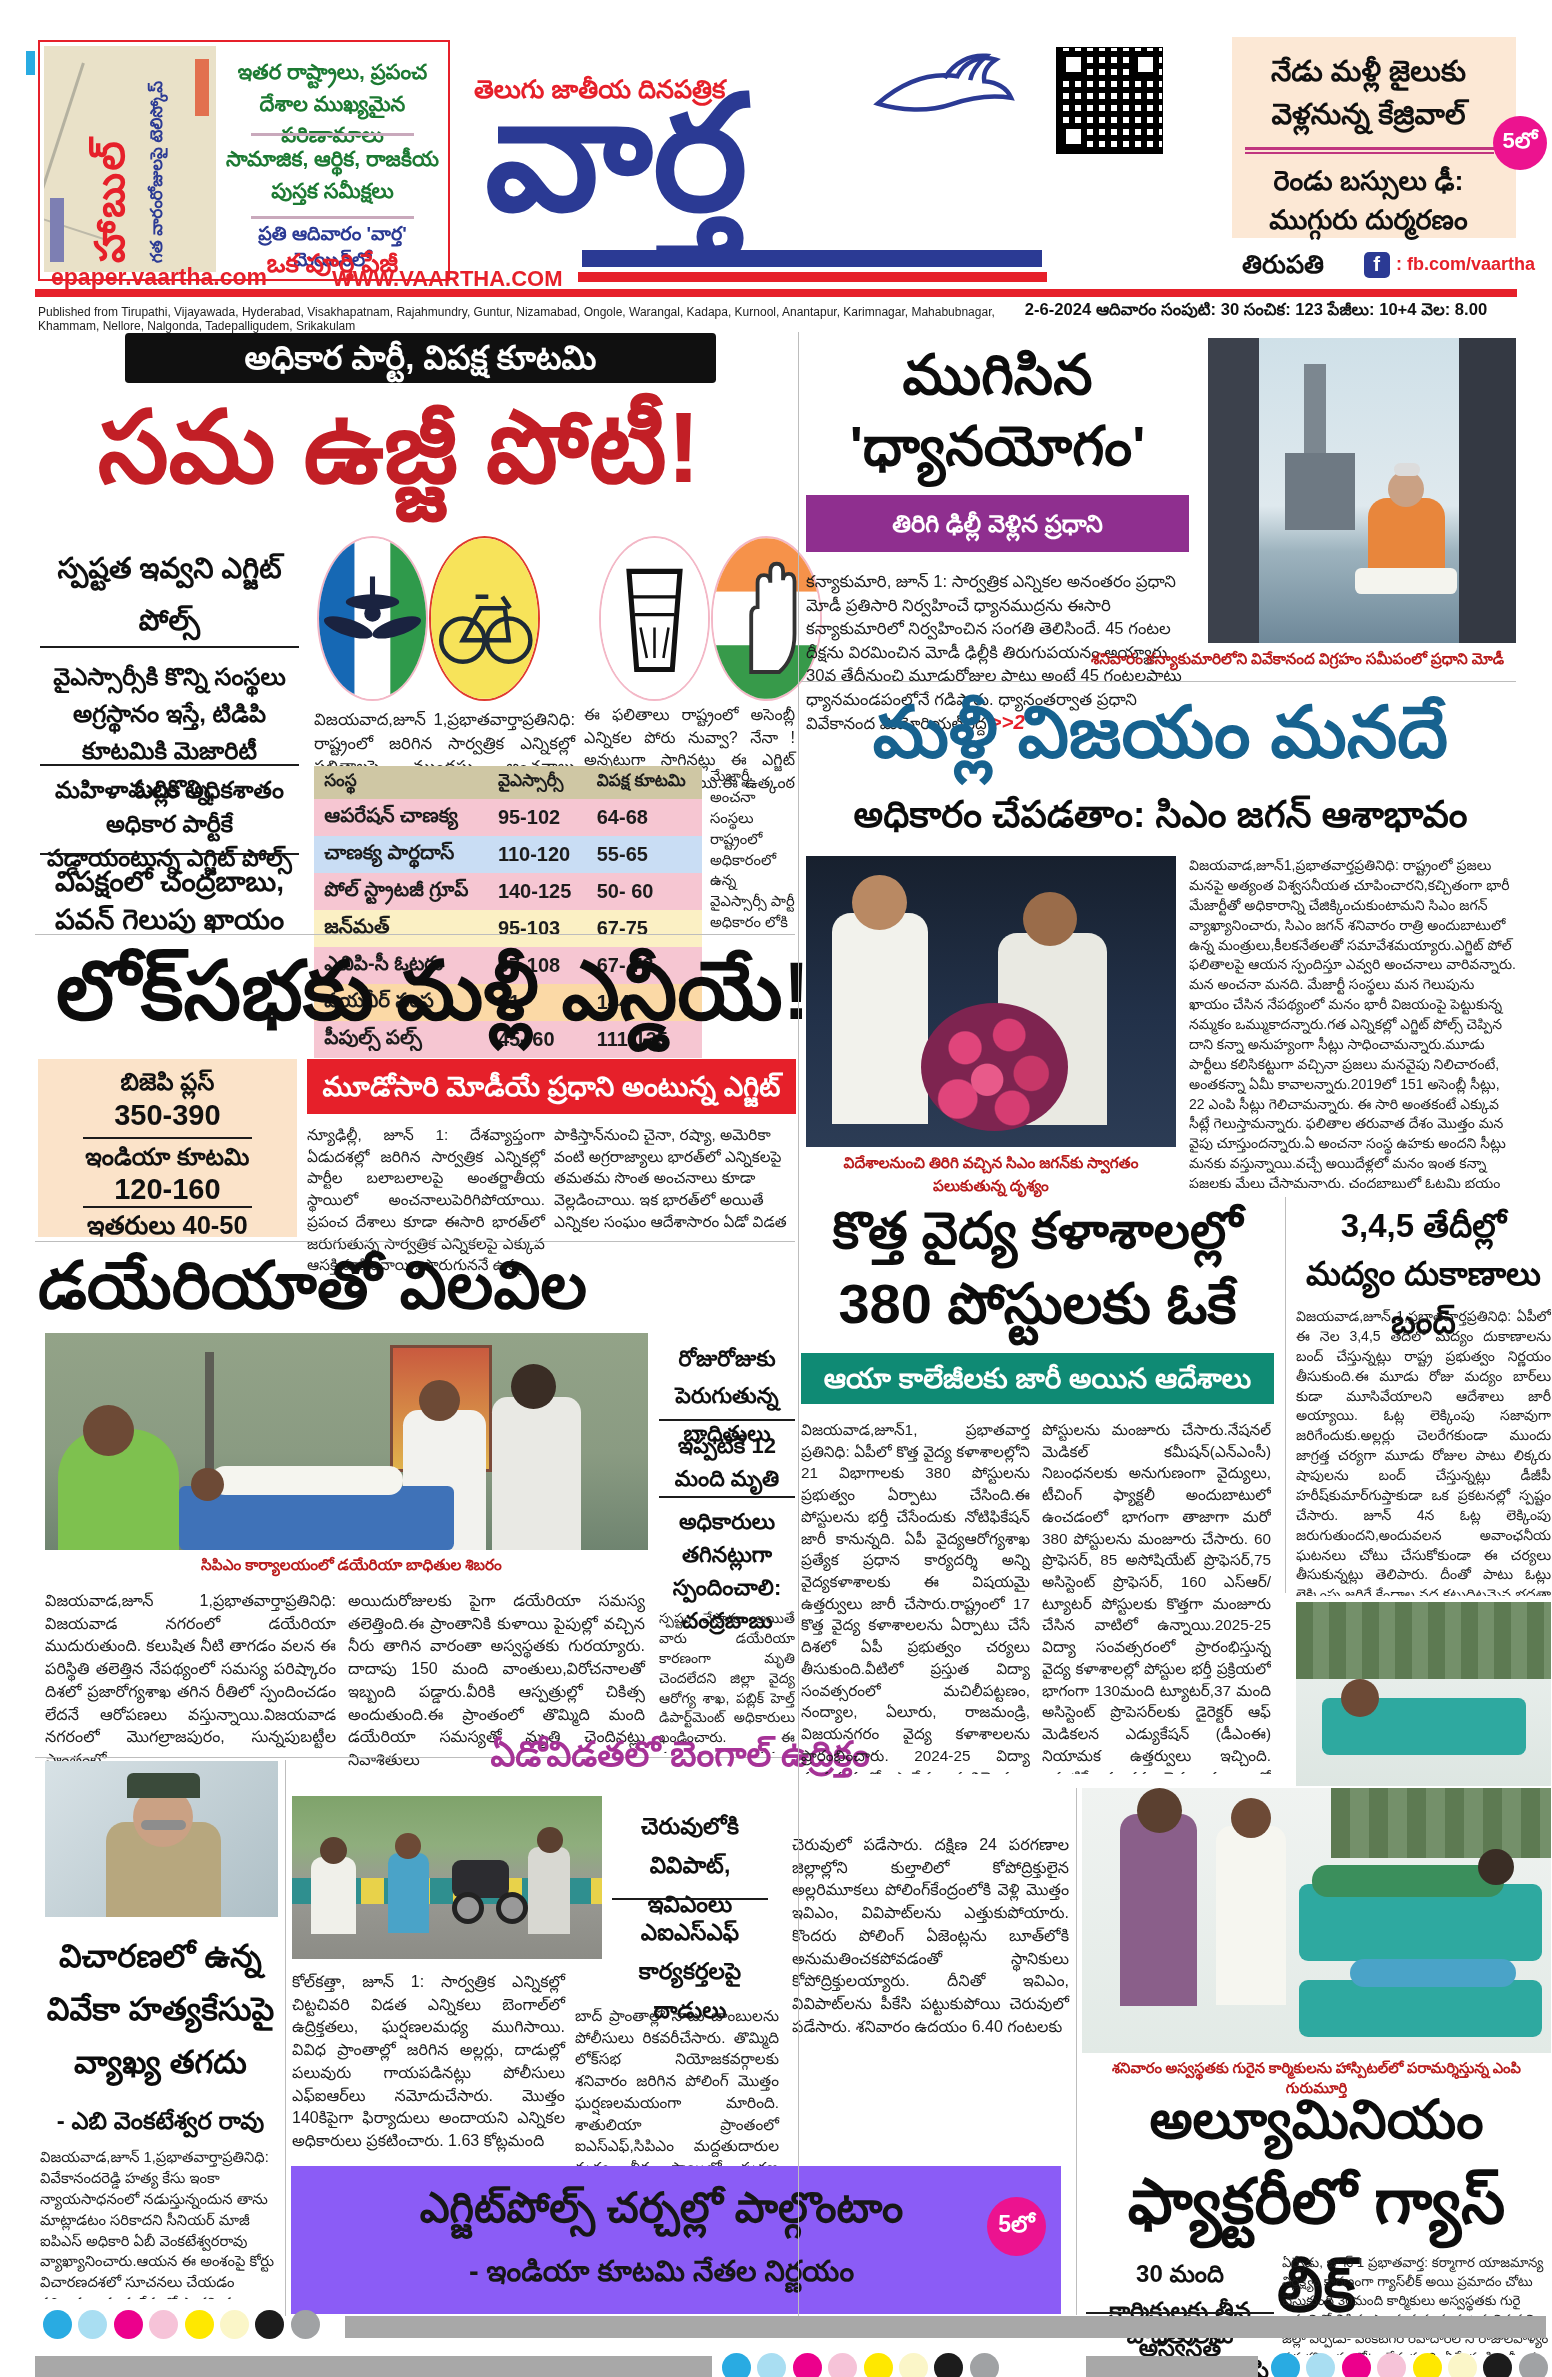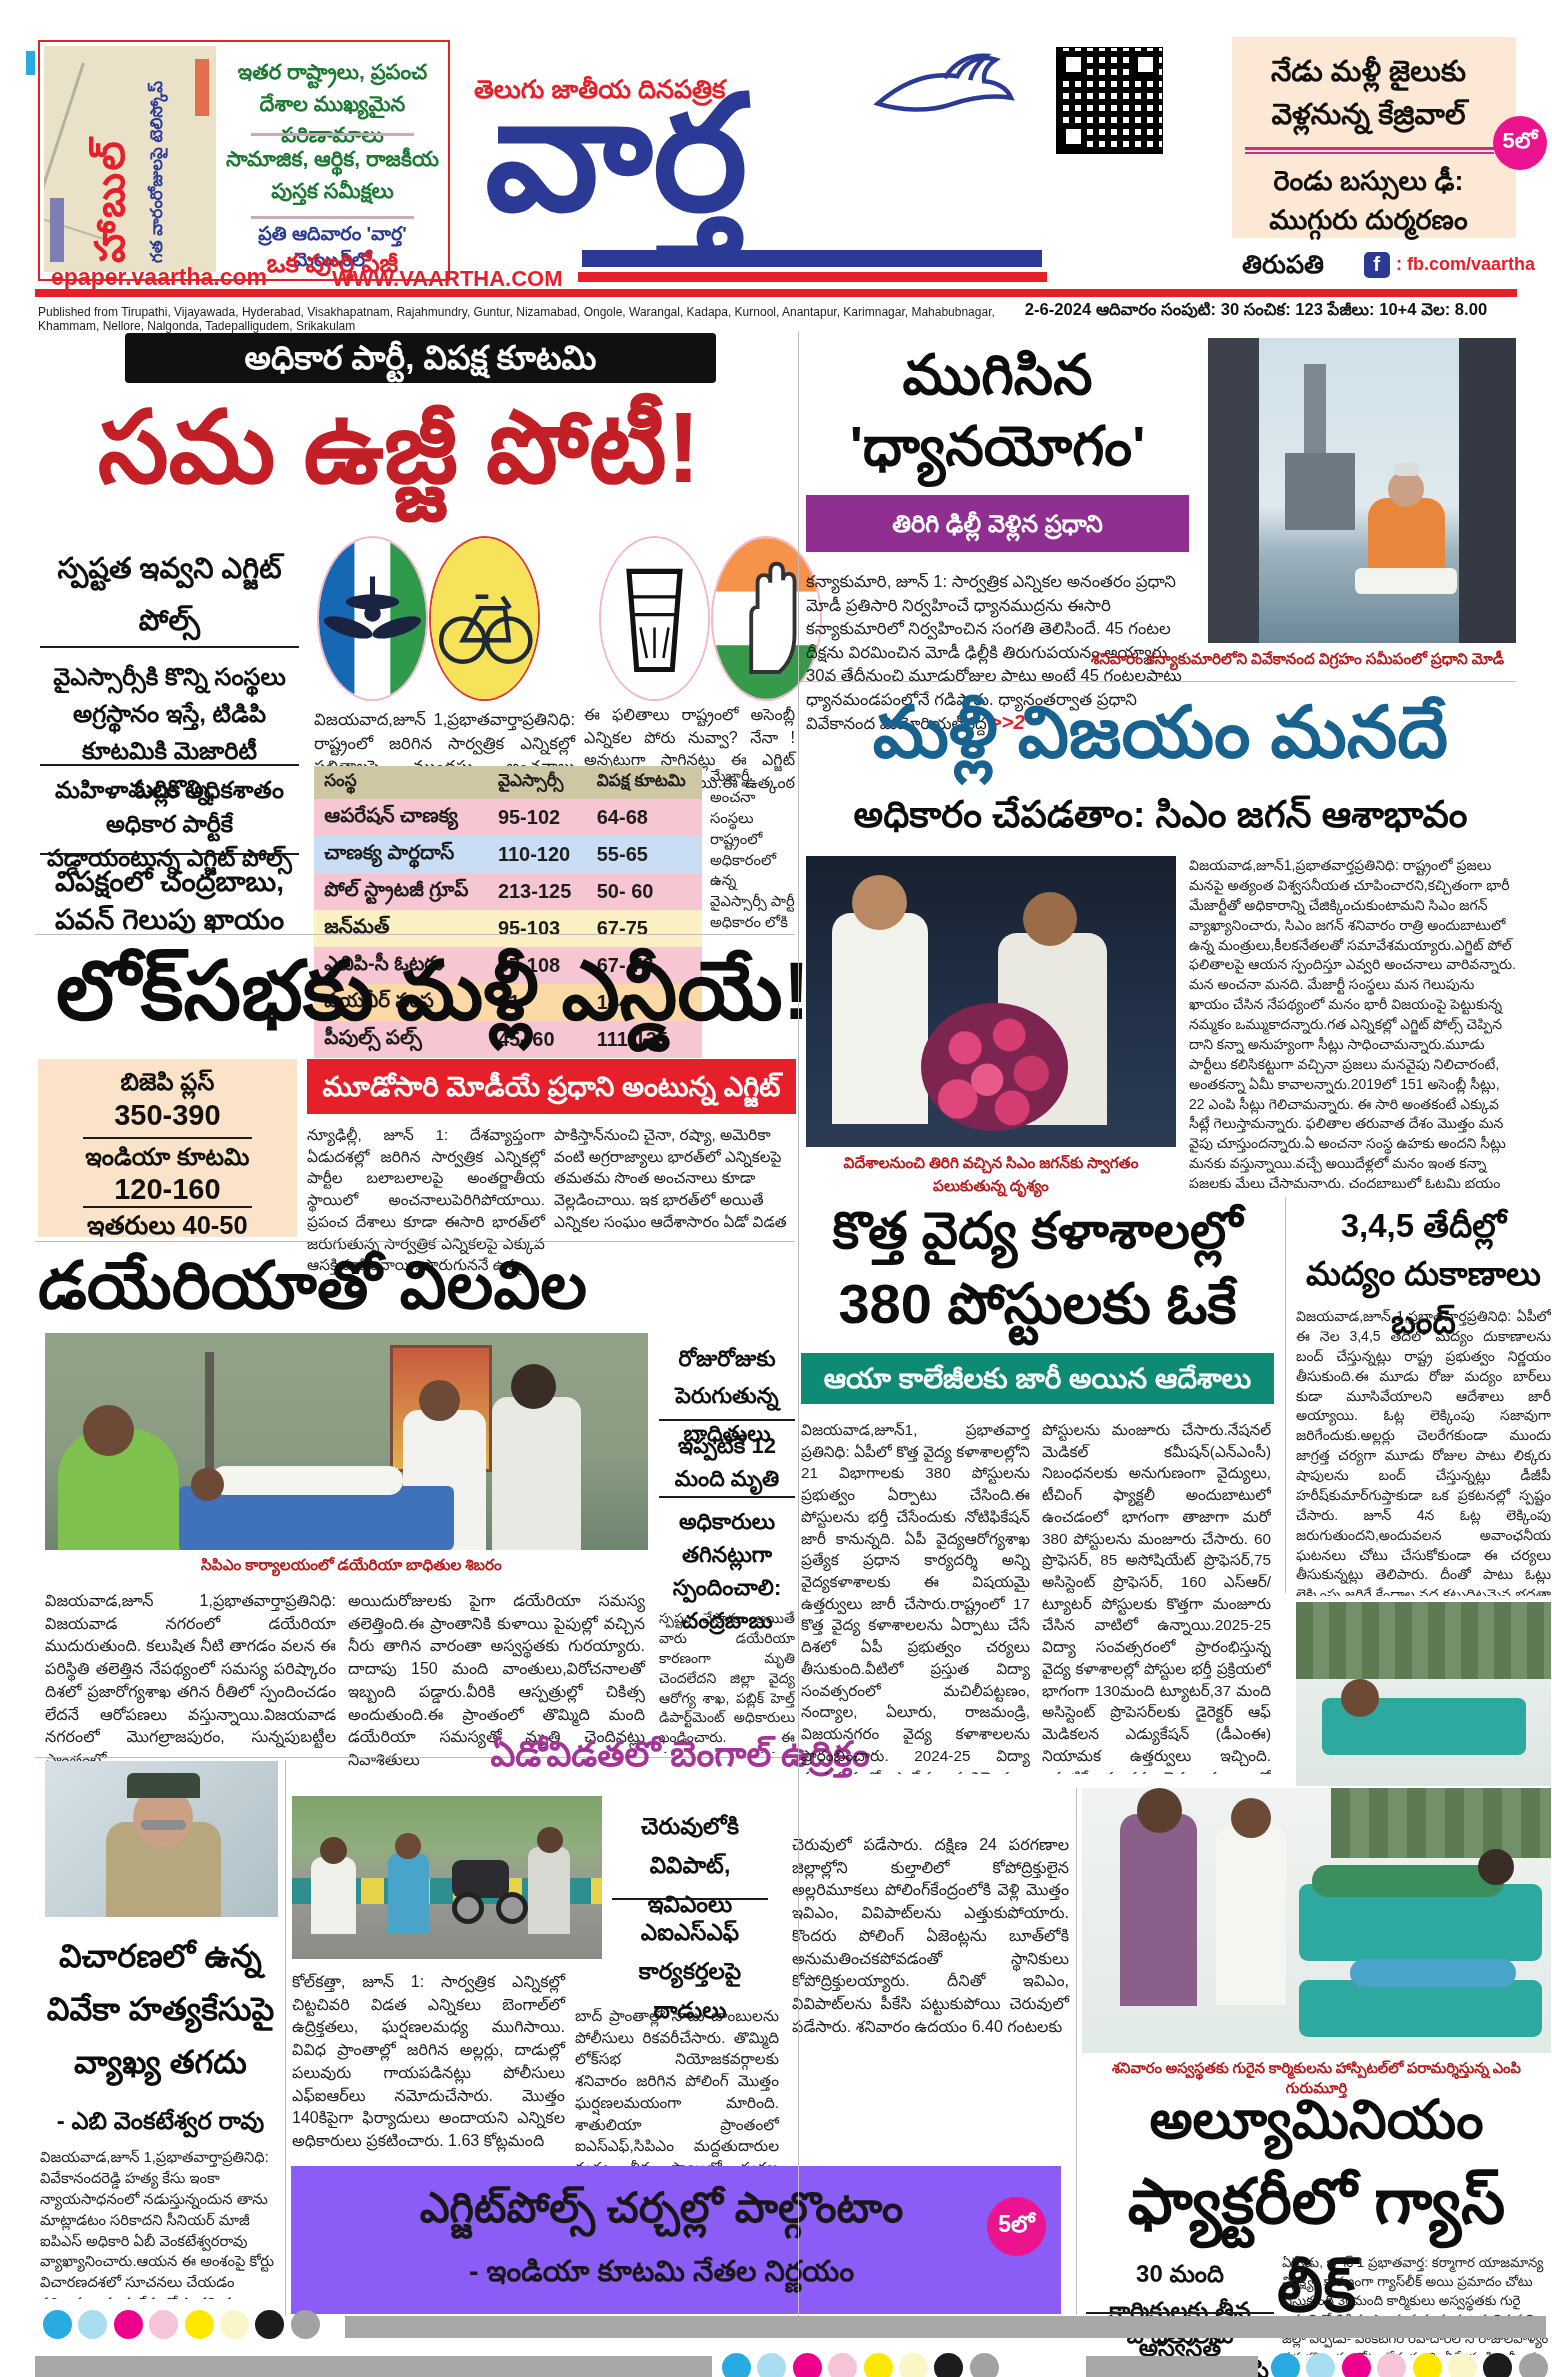--- a/index.html
+++ b/index.html
@@ -150,21 +150,21 @@
             <td>95-102</td>
             <td>64-68</td>
           </tr>
         <tr class="rowB">
             <td>చాణక్య పార్థదాస్</td>
             <td>110-120</td>
             <td>55-65</td>
           </tr>
         <tr class="rowP">
             <td>పోల్ స్ట్రాటజీ గ్రూప్</td>
-            <td>213-125</td>
+            <td>140-125</td>
             <td>50- 60</td>
           </tr>
         <tr class="rowY">
             <td>జన్‌మత్</td>
             <td>95-103</td>
             <td>67-75</td>
           </tr>
         <tr class="rowP">
             <td>ఎబిపి-సీ ఓటరు</td>
             <td>97-108</td>

